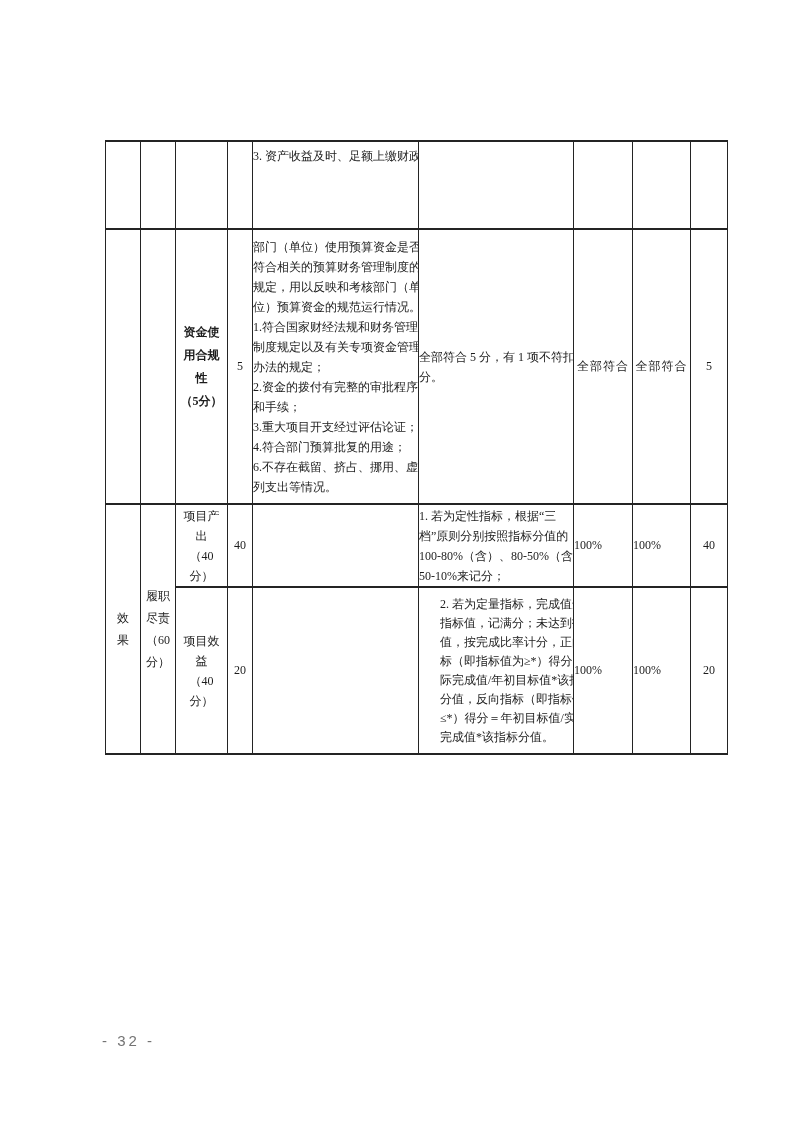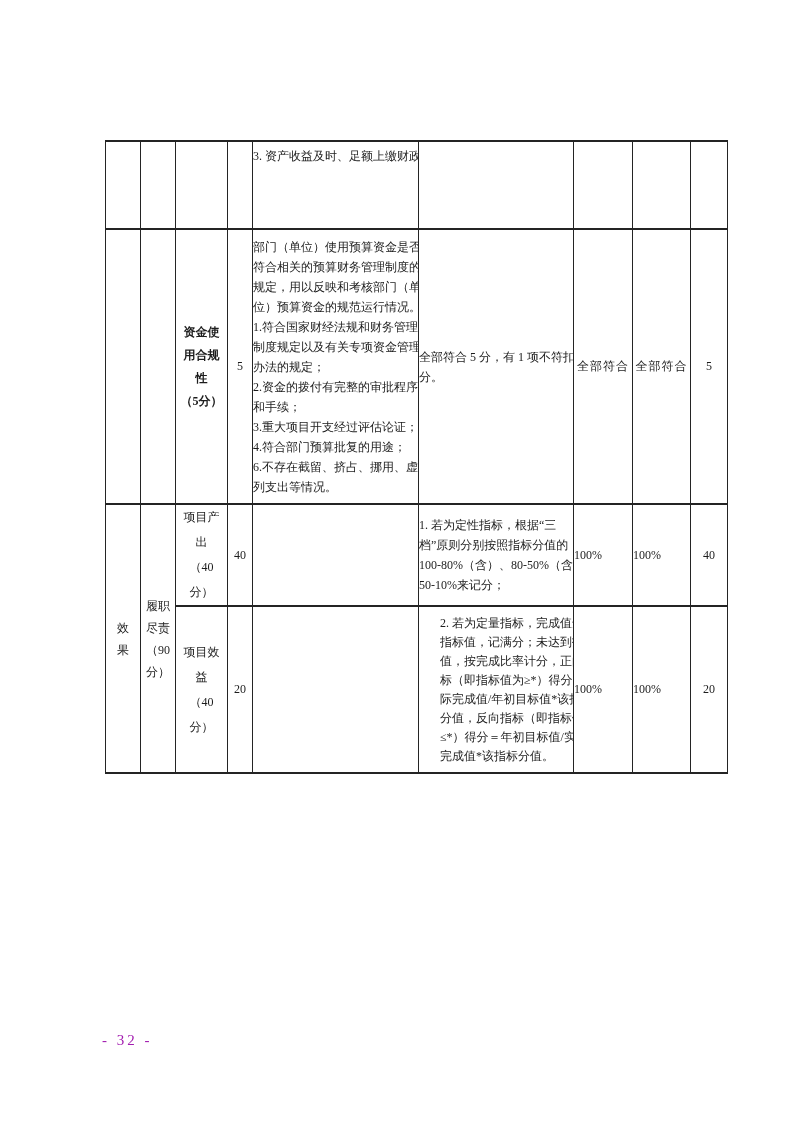--- a/index.html
+++ b/index.html
@@ -25,21 +25,21 @@
     vertical-align:middle;
     padding:0;
     overflow:hidden;
     font-size:12px;
   }
   
   .cat {
     text-align:center; white-space:pre; line-height:22px; font-size:12.5px;
   }
   .indicator {
-    text-align:center; white-space:pre; line-height:25px; font-size:12px;
+    text-align:center; white-space:pre; line-height:20px; font-size:12px;
   }
   .indicator.tall { line-height:23px;font-weight:bold; }
   .num { text-align:center; font-size:12px; }
   .content {
     white-space:pre; text-align:left;
     padding:0 4px 0 6px;
     font-size:11.5px; line-height:20px;
   }
   .content.top { vertical-align:top; padding-top:4px; }
   .criteria-b {
@@ -51,22 +51,22 @@
     white-space:pre; text-align:left;
     padding:0 2px 0 5px;
     font-size:11px; line-height:20px;margin-top:28px;
   }
   .criteria.dense { line-height:19px;padding-left:21px; }
   .match { text-align:center; font-size:11.5px; letter-spacing:1px; }
   .pct { text-align:left; font-size:12px; letter-spacing:0; }
   .page-number {
     position:absolute; left:102px; top:1032px;
     font-size:15px; letter-spacing:3px;
-    color:#a21caf;
-    font-family:Liberation Serif, serif;
+    color:#737373;
+    font-family:Liberation Sans, sans-serif;
   }
 </style>
 </head>
 <body>
 
 <div class="page">
 
   <table class="eval">
     <colgroup>
       <col style="width:35px">
@@ -119,21 +119,21 @@
       <td class="match">全部符合</td>
       <td class="match">全部符合</td>
       <td class="num">5</td>
     </tr>
 
     <tr style="height:83px">
       <td class="cat" rowspan="2">效
 果</td>
       <td class="cat" rowspan="2">履职
 尽责
-（90
+（60
 分）</td>
       <td class="indicator">项目产
 出
 （40
 分）</td>
       <td class="num">40</td>
       <td></td>
       <td class="criteria">1. 若为定性指标，根据“三
 档”原则分别按照指标分值的
 100-80%（含）、80-50%（含）、

